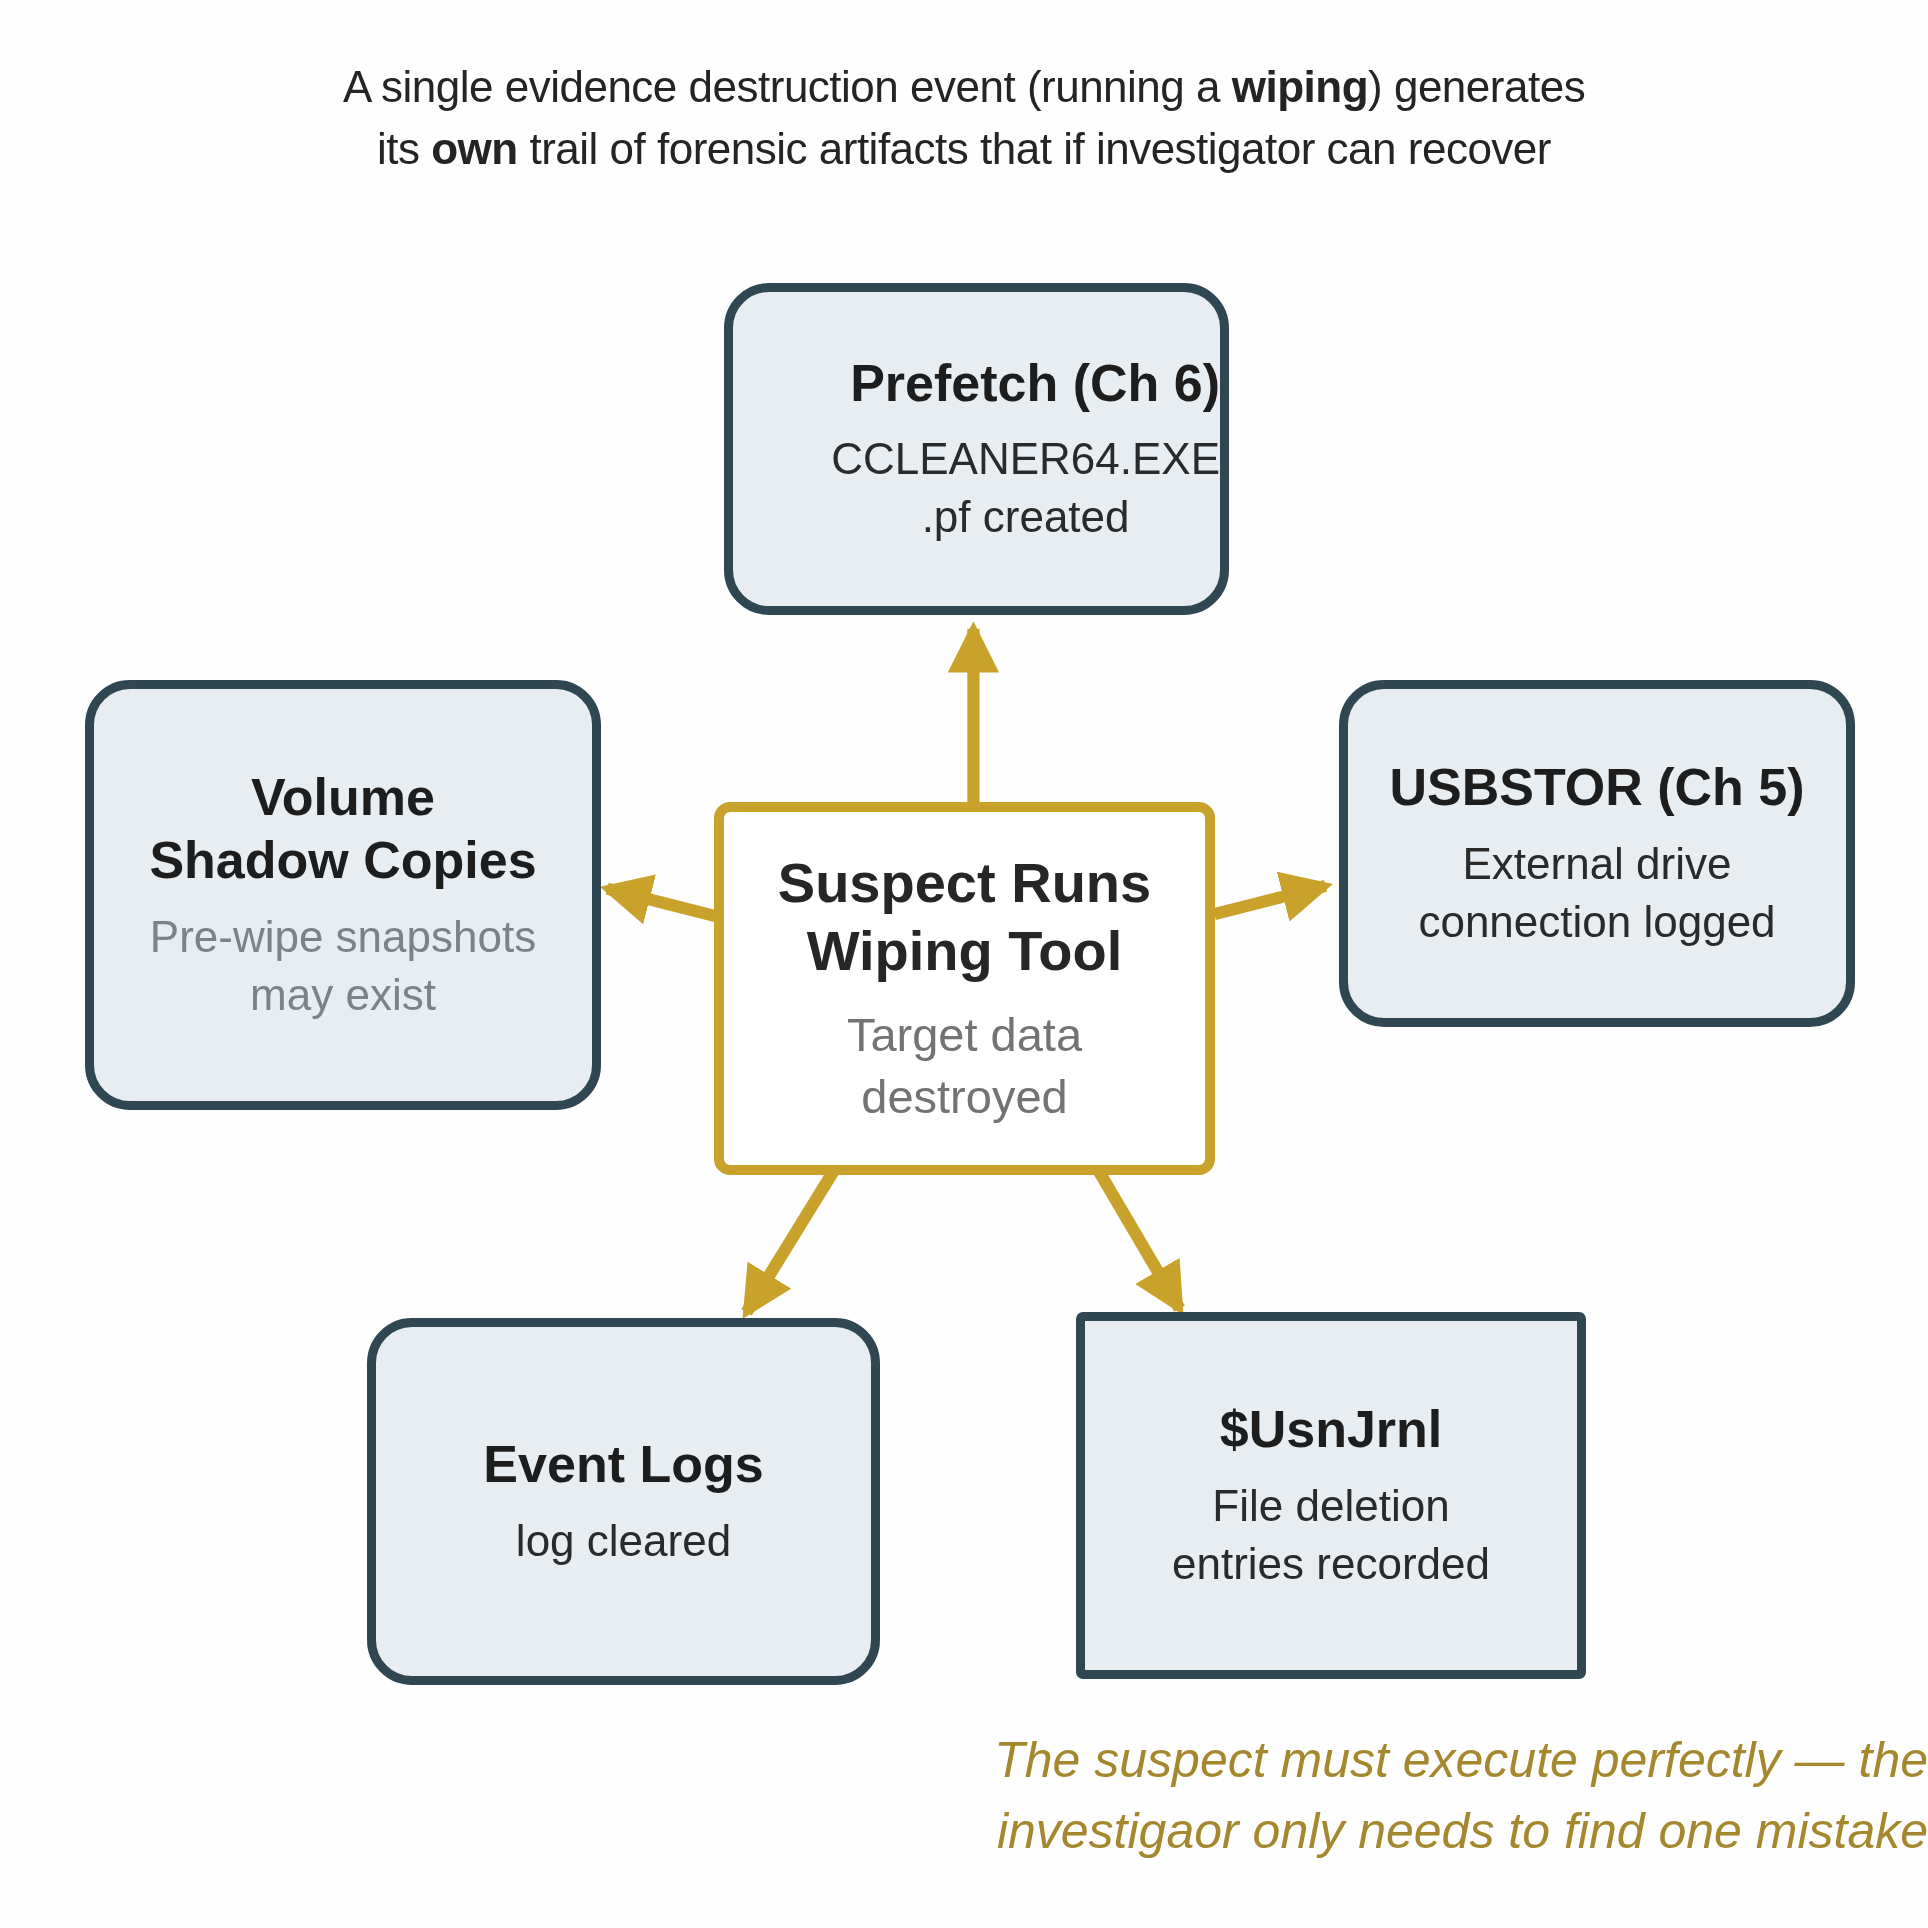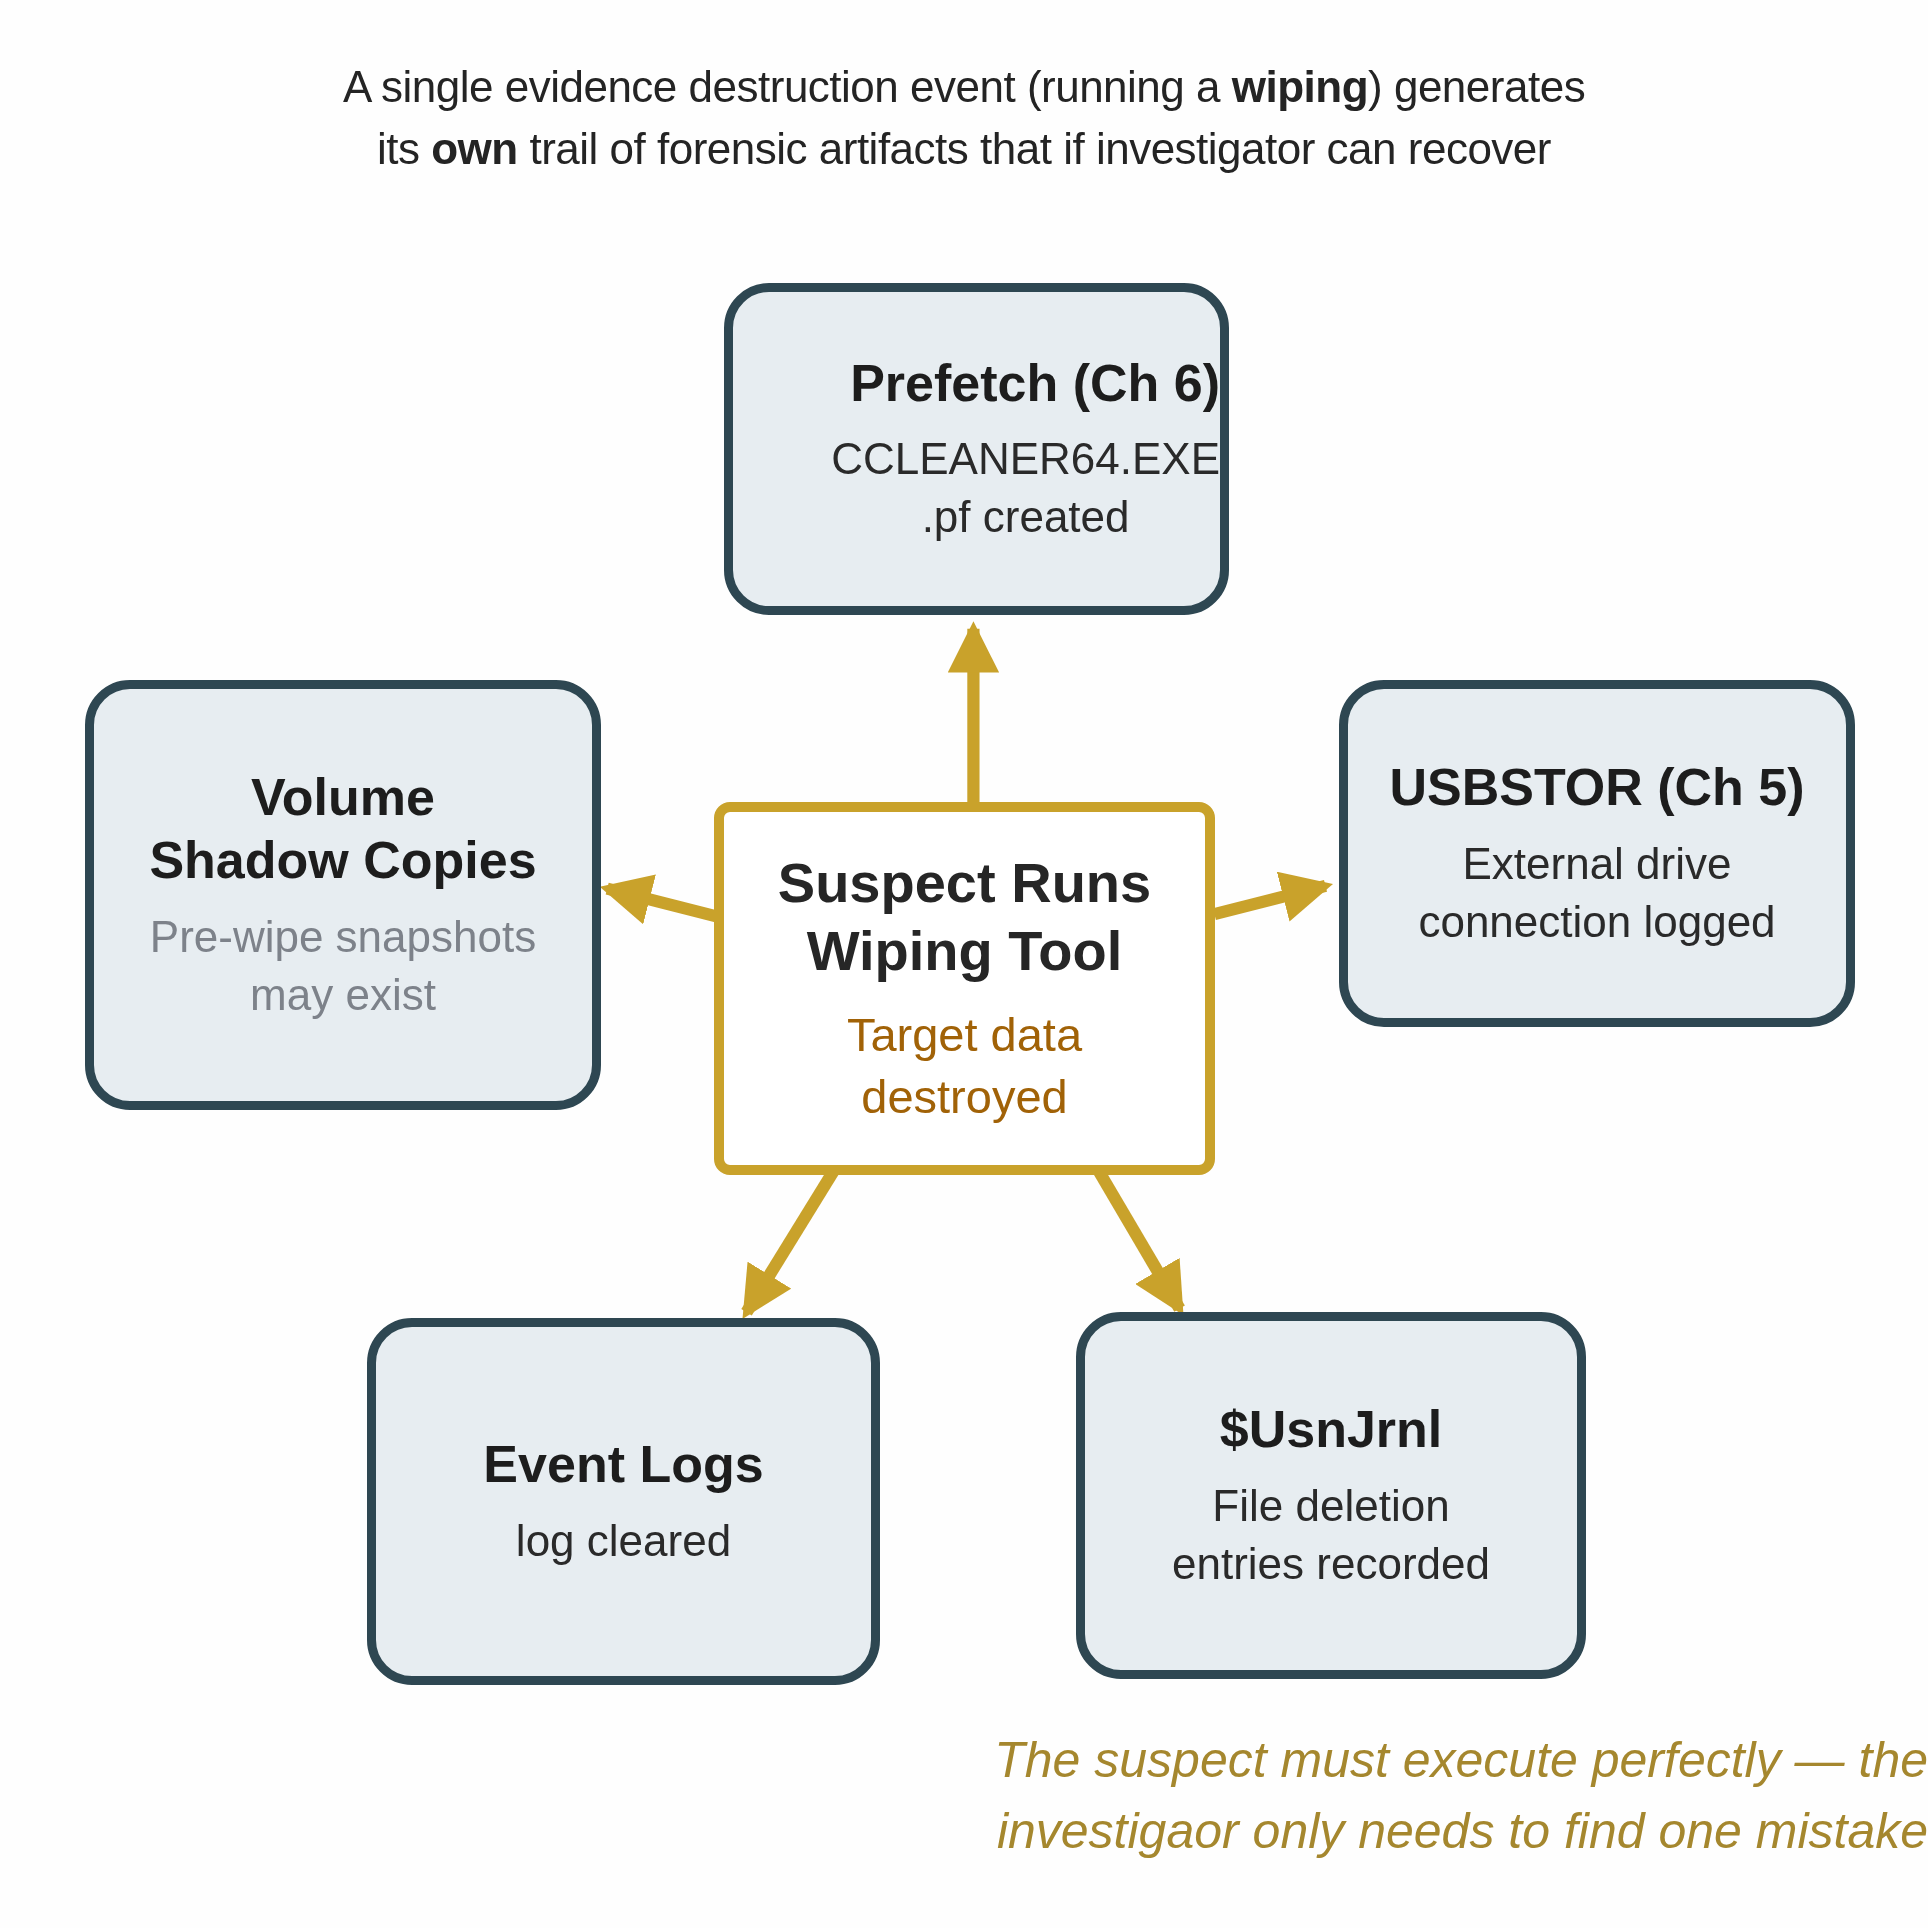--- a/index.html
+++ b/index.html
@@ -41,31 +41,31 @@
   }
   .node .t { font-weight: 700; font-size: 52px; color: #1d1d1d; line-height: 1.22; }
   .node .s { font-size: 44px; color: #2a2a2a; line-height: 1.32; margin-top: 15px; }
   .node .t span, .node .s span { display: block; }
   .node.gray-sub .s { color: #7d828a; }
 
   #node-prefetch  { left: 724px;  top: 283px;  width: 505px; height: 332px; align-items: flex-end; }
   #node-vsc       { left: 85px;   top: 680px;  width: 516px; height: 430px; }
   #node-usbstor   { left: 1339px; top: 680px;  width: 516px; height: 347px; }
   #node-eventlogs { left: 367px;  top: 1318px; width: 513px; height: 367px; }
-  #node-usnjrnl   { left: 1076px; top: 1312px; width: 510px; height: 367px; }
+  #node-usnjrnl   { left: 1076px; top: 1312px; width: 510px; height: 367px; border-radius: 7px; }
 
   
   #node-center {
     left: 714px; top: 802px; width: 501px; height: 373px;
     background: #ffffff;
     border: 10.4px solid #c9a22b;
     border-radius: 16px;
   }
   #node-center .t { font-size: 56px; color: #262626; }
-  #node-center .s { font-size: 47px; color: #a16207; margin-top: 19px; }
+  #node-center .s { font-size: 47px; color: #737373; margin-top: 19px; }
 
   
   .arrows {
     position: absolute;
     left: 0; top: 0;
     width: 1928px; height: 1928px;
     pointer-events: none;
   }
 
   

